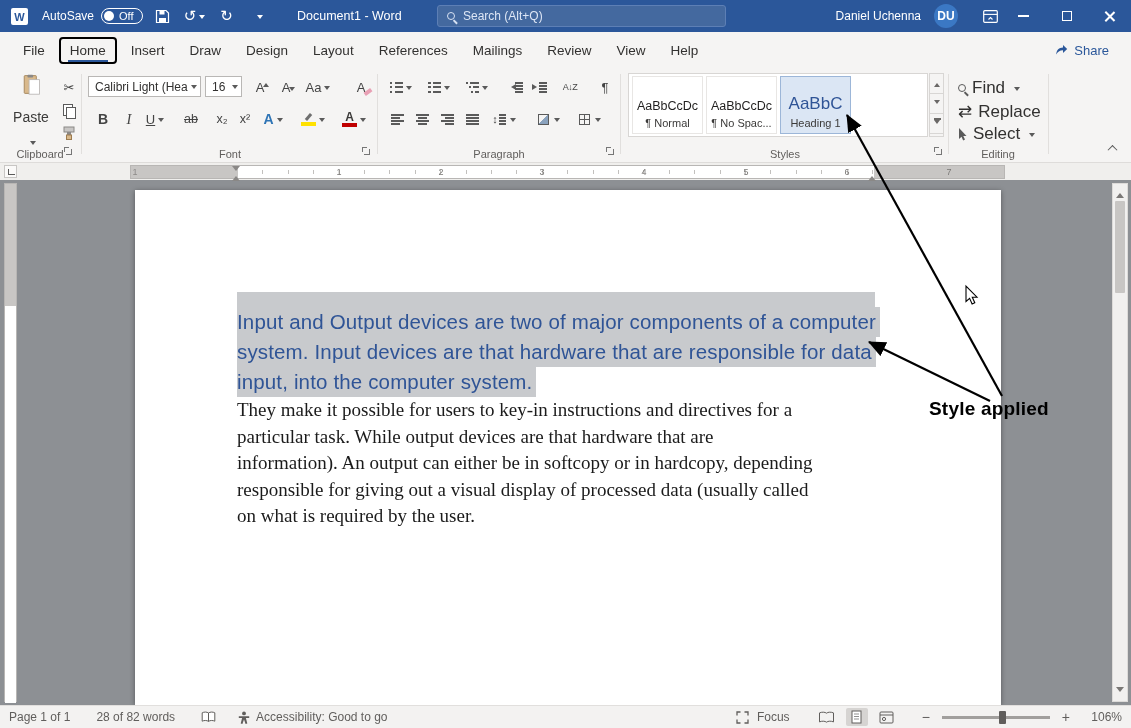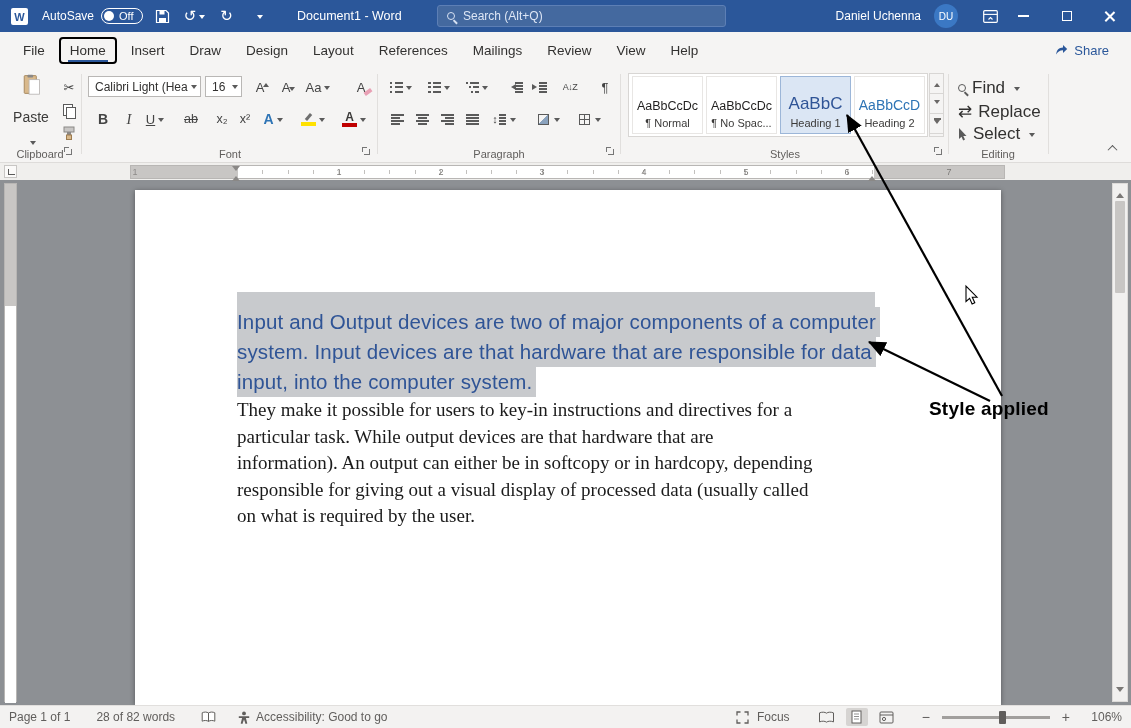--- a/index.html
+++ b/index.html
@@ -16,21 +16,21 @@
   .tbi{display:flex;align-items:center;justify-content:center;min-width:24px;height:26px;margin-left:8px;font-size:15px;border-radius:2px;cursor:pointer}
   .caret{display:inline-block;width:0;height:0;border:3px solid transparent;border-top:4px solid #5a5a5a;margin-left:3px;transform:translateY(2px)}
   .caret.w{border-top-color:#fff}
   .doc-title{position:absolute;left:297px;top:0;height:32px;display:flex;align-items:center;font-size:12.5px}
   .searchbox{position:absolute;left:437px;top:5px;width:289px;height:22px;background:#44699f;border:1px solid #5d7fb5;border-radius:3px;display:flex;align-items:center;padding-left:9px;gap:8px;font-size:12px;color:#dde6f5;cursor:text}
   .mag{width:8px;height:8px;border:1.5px solid currentColor;border-radius:50%;position:relative;flex:none;color:#d8e2f3;display:inline-block}
   .mag::after{content:"";position:absolute;width:5px;height:1.5px;background:currentColor;right:-4px;bottom:-3px;transform:rotate(45deg)}
   .mag.dark{color:#5a5a5a}
   .tb-right{position:absolute;right:0;top:0;height:32px;display:flex;align-items:center}
   .uname{font-size:12px;margin-right:13px}
-  .avatar{width:24px;height:24px;border-radius:50%;background:#3b78c4;display:flex;align-items:center;justify-content:center;font-size:10px;font-weight:normal;margin-right:12px;cursor:pointer}
+  .avatar{width:24px;height:24px;border-radius:50%;background:#3b78c4;display:flex;align-items:center;justify-content:center;font-size:12px;font-weight:bold;margin-right:12px;cursor:pointer}
   .winbtn{width:43px;height:32px;display:flex;align-items:center;justify-content:center;cursor:pointer}
   .minbar{width:11px;height:1.5px;background:#fff}
   .maxbox{width:10px;height:10px;border:1.5px solid #fff}
   .xicon{position:relative;width:13px;height:13px}
   .xicon::before,.xicon::after{content:"";position:absolute;left:6px;top:0;width:1.5px;height:13px;background:#fff}
   .xicon::before{transform:rotate(45deg)}.xicon::after{transform:rotate(-45deg)}
 
   
   .tabrow{position:absolute;top:32px;left:0;right:0;height:36px;background:#f5f4f3;display:flex;align-items:center;z-index:4}
   .tab{font-size:13.5px;color:#323130;padding:6px 11px;margin-left:3px;cursor:pointer;white-space:nowrap}
@@ -434,24 +434,20 @@
         <div class="cname">¶ Normal</div>
       </div>
       <div class="card c1">
         <div class="samp s-n">AaBbCcDc</div>
         <div class="cname">¶ No Spac...</div>
       </div>
       <div class="card c2">
         <div class="samp s-h1">AaBbC</div>
         <div class="cname">Heading 1</div>
       </div>
-      <div class="card c3">
-        <div class="samp s-h2">AaBbCcD</div>
-        <div class="cname">Heading 2</div>
-      </div>
     </div>
     <div class="gscroll">
       <span class="gs">
           <span class="tri-u"></span>
         </span>
       <span class="gs">
           <span class="tri-d"></span>
         </span>
       <span class="gs gs-more">
           <span class="tri-d"></span>

